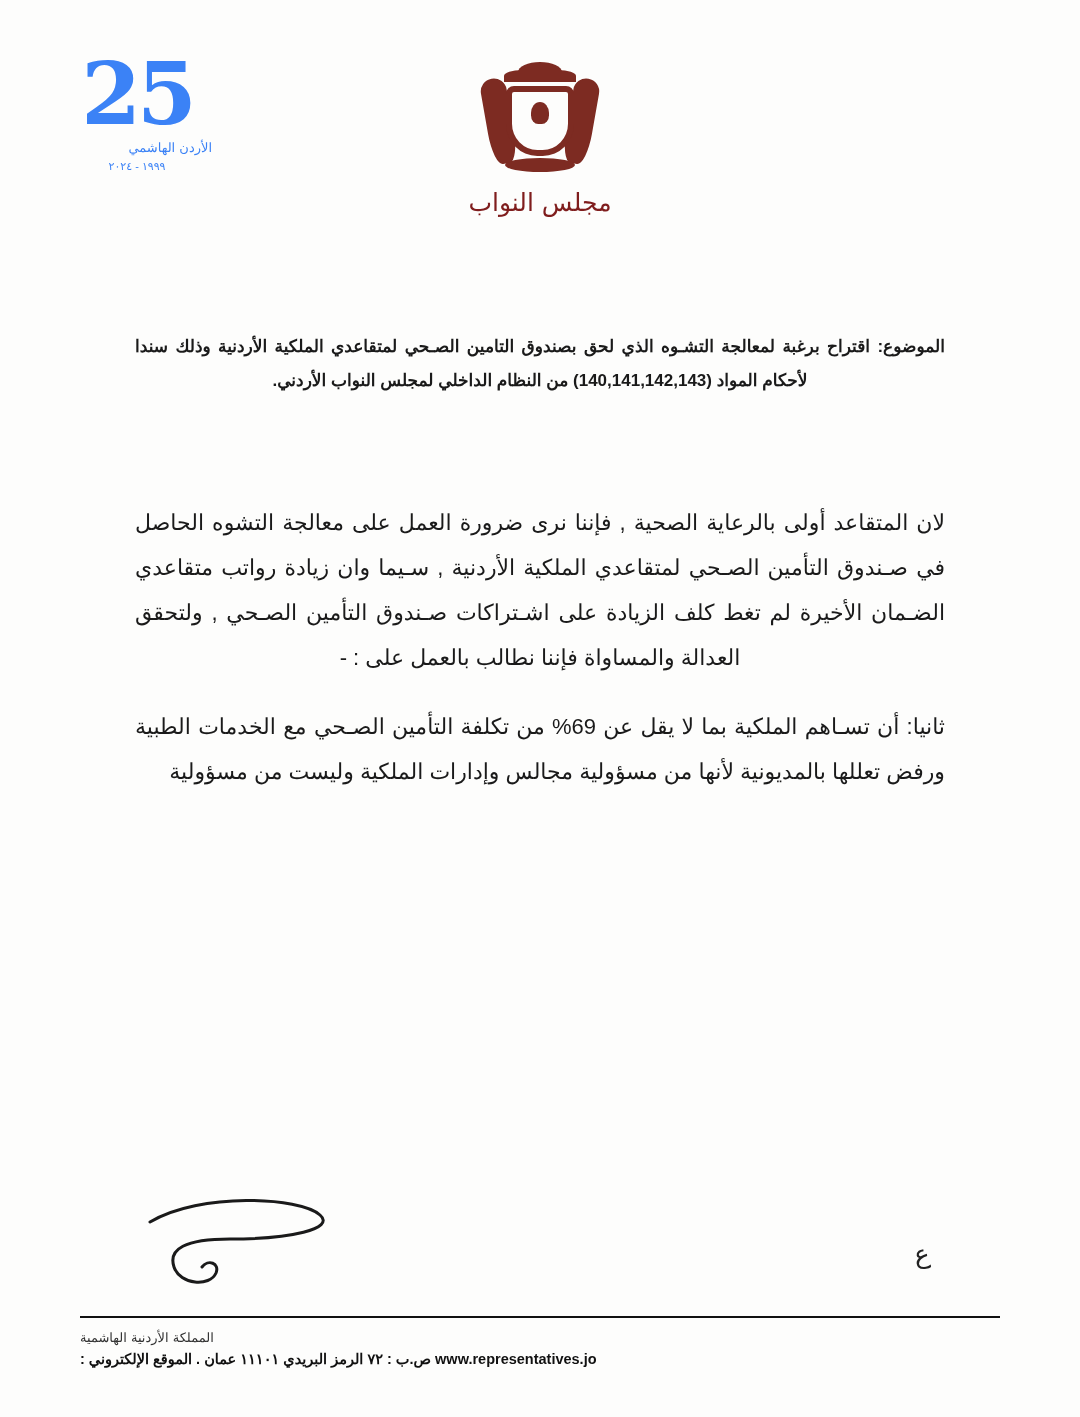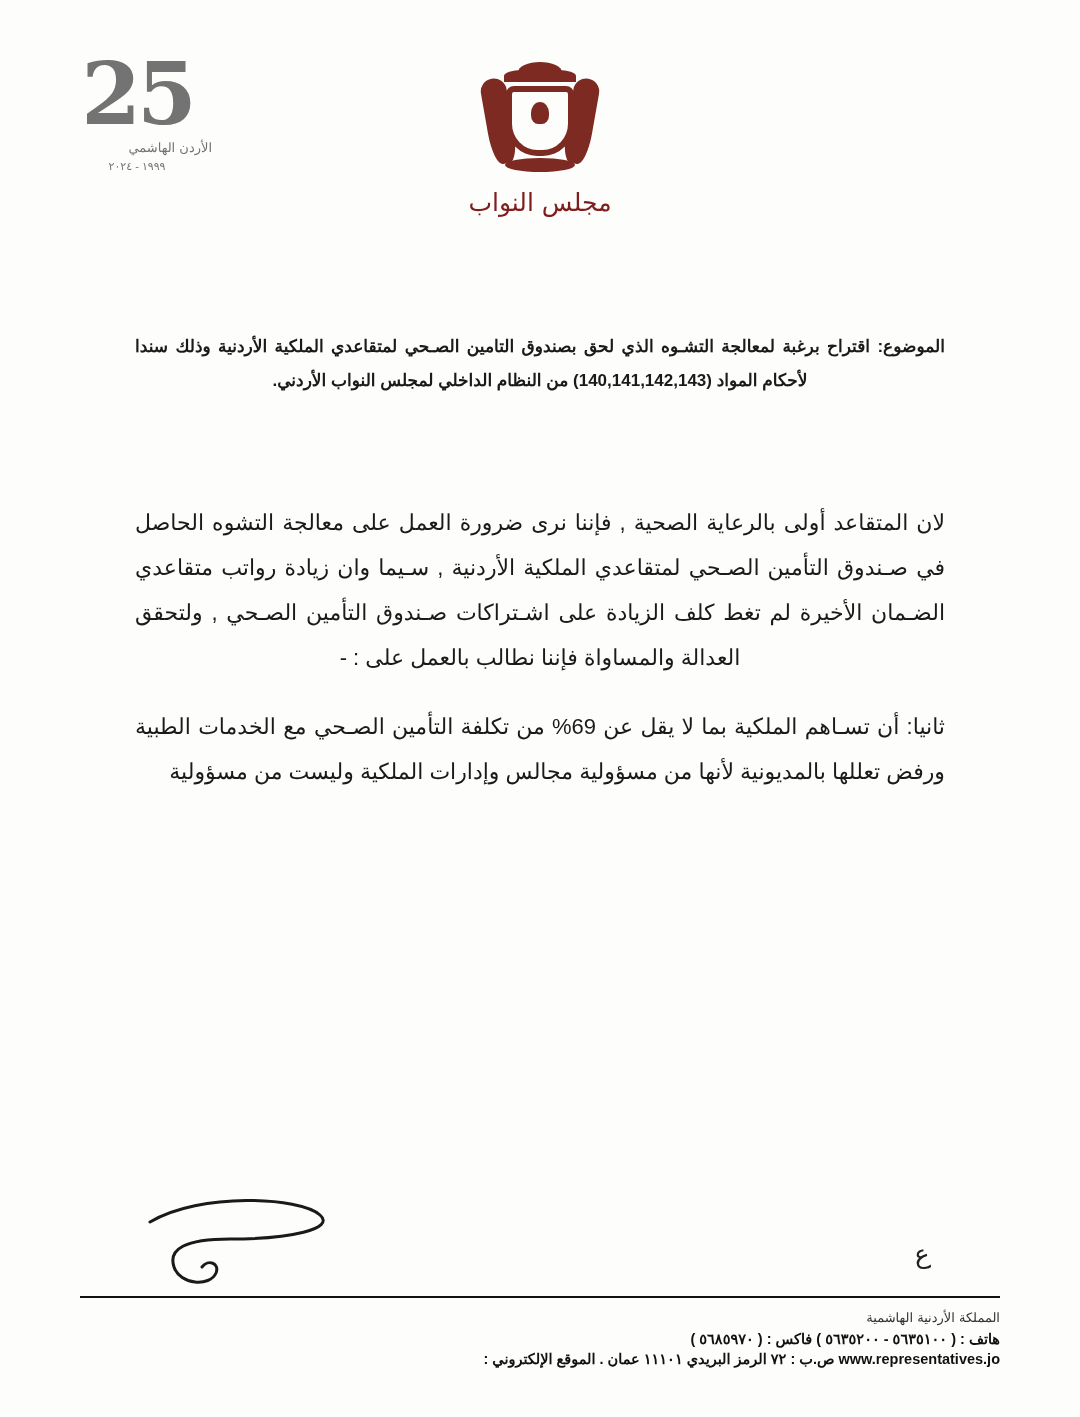--- a/index.html
+++ b/index.html
@@ -88,21 +88,21 @@
     font-family: "DejaVu Serif", serif;
     letter-spacing: 1px;
   }
 
   .anniversary {
     position: absolute;
     top: 58px;
     left: 62px;
     width: 150px;
     text-align: center;
-    color: #737373;
+    color: #3b82f6;
   }
   .anniversary .big {
     font-size: 86px;
     line-height: 0.84;
     font-family: "DejaVu Serif", serif;
     font-weight: bold;
     letter-spacing: -4px;
   }
   .anniversary .sub {
     margin-top: 10px;
@@ -167,21 +167,21 @@
     font-family: "DejaVu Serif", serif;
     transform: rotate(-8deg);
   }
 
   
   .footer {
     position: absolute;
     bottom: 30px;
     left: 0; right: 0;
     padding: 16px 80px;
-    text-align: right;
+    text-align: left;
   }
   .footer-rule {
     height: 2px;
     background: #111;
     margin-bottom: 12px;
   }
   .footer-word {
     font-size: 13px;
     color: #333;
     font-family: "DejaVu Serif", serif;
@@ -241,20 +241,19 @@
   <div class="signature">
     <svg class="sig-svg" width="260" height="120" viewBox="0 0 260 120">
       <path d="M10 35 C 60 5, 160 10, 180 28 C 196 42, 150 52, 90 52 C 45 52, 28 62, 34 80 C 40 98, 70 100, 76 86 C 80 76, 68 72, 62 80" fill="none" stroke="#1a1a1a" stroke-width="3" stroke-linecap="round"></path>
     </svg>
     <div class="sig-initial">ع</div>
   </div>
 
   <div class="footer">
     <div class="footer-rule"></div>
     <div class="footer-word">المملكة الأردنية الهاشمية</div>
-    <div class="footer-line">هاتف : ( ٥٦٣٥١٠٠ - ٥٦٣٥٢٠٠ )   فاكس : ( ٥٦٨٥٩٧٠ )</div>
     <div class="footer-line">
       <span class="ltr">www.representatives.jo</span>
       <span>ص.ب : ٧٢ الرمز البريدي ١١١٠١ عمان . الموقع الإلكتروني :</span>
     </div>
   </div>
 
 </div>
 
 </body></html>

